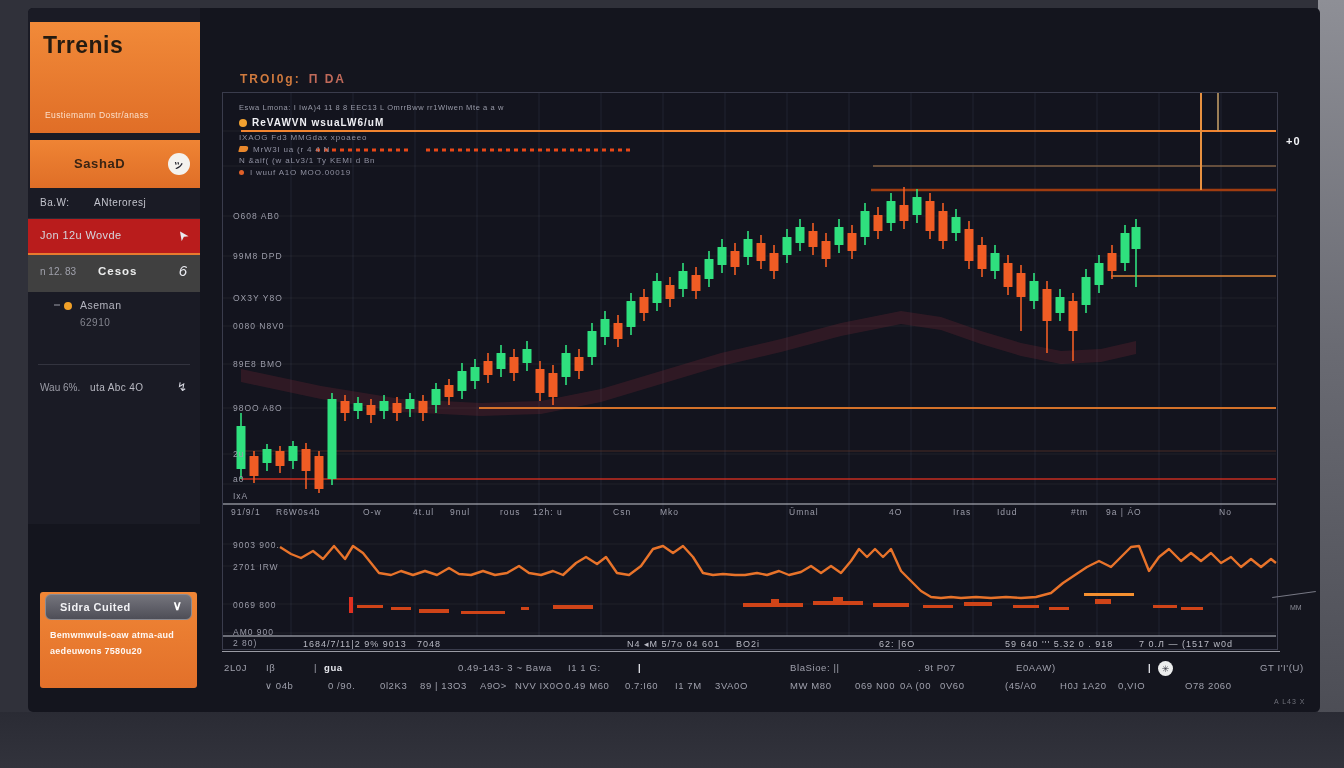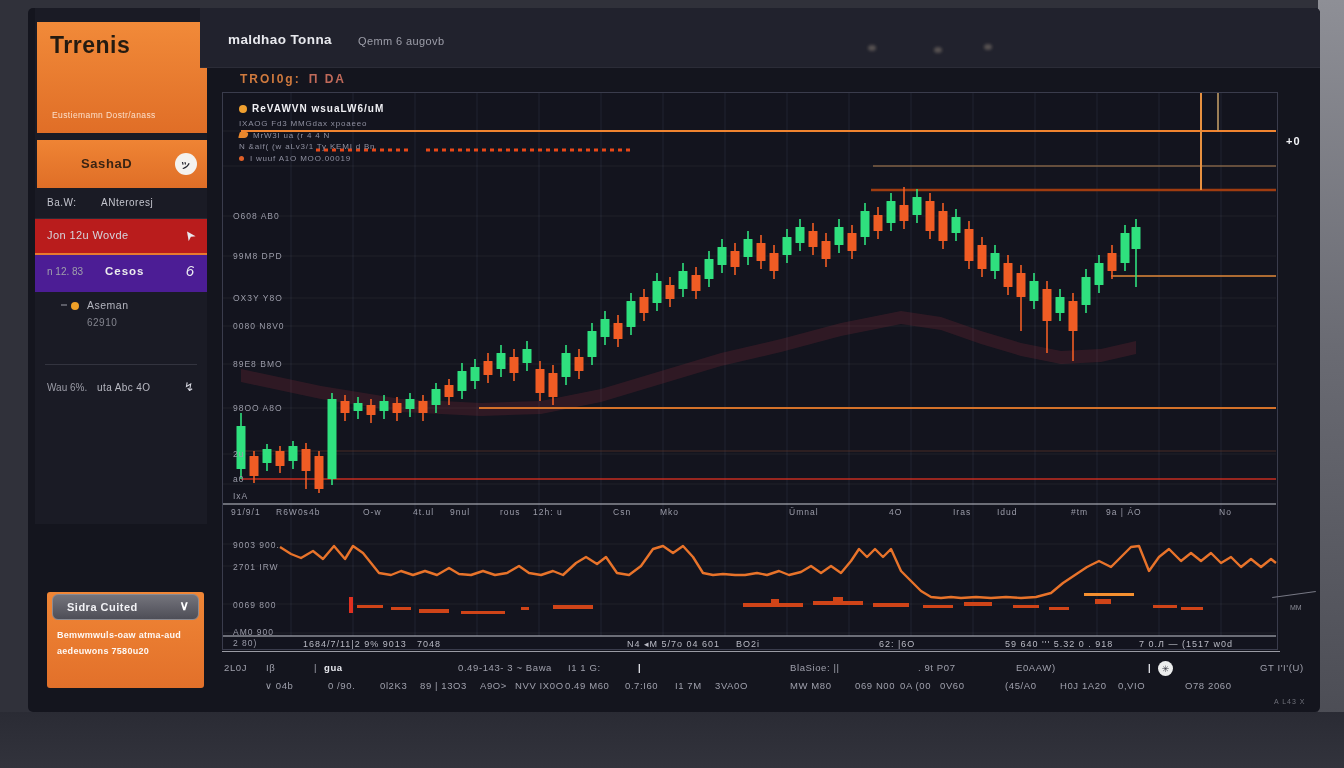--- a/index.html
+++ b/index.html
@@ -6,21 +6,21 @@
   html,body { width:1344px; height:768px; overflow:hidden; background:#30313a;
     font-family:"Liberation Sans", sans-serif; }
   .window { position:absolute; left:28px; top:8px; width:1292px; height:704px;
     background:#14151e; border-radius:5px; overflow:hidden; }
   .right-edge { position:absolute; left:1318px; top:0; width:26px; height:768px;
     background:linear-gradient(180deg,#8e8f96 0%,#6a6b73 45%,#484951 100%); }
   .bottom-strip { position:absolute; left:0; top:712px; width:1344px; height:56px;
     background:linear-gradient(180deg,#2a2b34,#32333c); }
 
   
-  .sidebar { position:absolute; left:7px; top:0; width:172px; height:516px; background:#1a1b25; }
+  .sidebar { position:absolute; left:0; top:0; width:172px; height:516px; background:#1a1b25; }
   .sb-orange-head { position:absolute; left:2px; top:14px; width:170px; height:111px;
     background:linear-gradient(180deg,#f18a39,#e06e27); }
   .sb-title { position:absolute; left:13px; top:10px; font-size:23px; font-weight:bold;
     color:#241b11; letter-spacing:.5px; }
   .sb-sub { position:absolute; left:15px; top:88px; font-size:8.5px; color:rgba(255,242,230,.85);
     letter-spacing:.4px; }
   .sb-account { position:absolute; left:2px; top:132px; width:170px; height:48px;
     background:linear-gradient(180deg,#ef8434,#df6e27); }
   .sb-account-label { position:absolute; left:44px; top:16px; font-size:13px; font-weight:bold;
     color:#3a2413; letter-spacing:.6px; }
@@ -28,21 +28,21 @@
     background:#f4f2ee; display:flex; align-items:center; justify-content:center; }
   .sb-avatar span { color:#23242e; font-size:11px; font-weight:bold; transform:rotate(14deg); }
   .sb-row1 { position:absolute; left:0; top:182px; width:172px; height:28px; }
   .sb-row1 span { position:absolute; top:7px; font-size:10px; color:#c3c4cd; letter-spacing:.5px; }
   .sb-nav { position:absolute; left:0; top:210px; width:172px; height:35px; background:#b91c1c;
     border-top:1px solid #2a2b36; }
   .sb-nav .lbl { position:absolute; left:12px; top:10px; font-size:11px; color:#d5d6de; letter-spacing:.4px; }
   .cursor-icon { position:absolute; right:12px; top:9px; font-size:13px; color:#e9eaef;
     display:inline-block; transform:rotate(-125deg); }
   .sb-orange-divider { position:absolute; left:0; top:245px; width:172px; height:2px; background:#e87a2e; }
-  .sb-active { position:absolute; left:0; top:247px; width:172px; height:37px; background:#4c1d95; }
+  .sb-active { position:absolute; left:0; top:247px; width:172px; height:37px; background:#404040; }
   .sb-active .dim { position:absolute; left:12px; top:11px; font-size:10px; color:#9fa0ab; }
   .sb-active .main { position:absolute; left:70px; top:10px; font-size:11.5px; color:#eceded;
     font-weight:bold; letter-spacing:1px; }
   .sb-active .icon6 { position:absolute; right:13px; top:7px; font-size:15px; color:#e9eaf0; font-style:italic; }
   .sb-bullet { position:absolute; left:0; top:288px; width:172px; height:20px; }
   .sb-bullet .dot { position:absolute; left:36px; top:6px; width:8px; height:8px; border-radius:50%;
     background:#f0a028; }
   .sb-bullet .tick { position:absolute; left:26px; top:8px; width:6px; height:2px; background:#5b5c66; }
   .sb-bullet .lbl { position:absolute; left:52px; top:3px; font-size:10.5px; color:#b4b5bf; letter-spacing:.5px; }
   .sb-bullet-sub { position:absolute; left:52px; top:309px; font-size:10px; color:#83848e; letter-spacing:.5px; }
@@ -154,27 +154,20 @@
     <div class="sb-panel">
       <div class="sb-dropdown">
         <span class="txt">Sidra Cuited</span>
         <span class="chev">∨</span>
       </div>
       <div class="l1">Bemwmwuls-oaw atma-aud</div>
       <div class="l2">aedeuwons 7580u20</div>
     </div>
   </div>
 
-  <div class="topbar">
-    <span class="tb-title">maldhao Tonna</span>
-    <span class="tb-sub">Qemm 6 augovb</span>
-    <span class="tb-dot" style="left:668px;top:37px"></span>
-    <span class="tb-dot" style="left:734px;top:39px"></span>
-    <span class="tb-dot" style="left:784px;top:36px"></span>
-  </div>
 
   <div class="page-heading">
     <span class="ha">TROI0g:</span><span class="hb">Π DA</span>
   </div>
 
   <div class="chart" id="chart">
     <svg id="chart-svg" width="1056" height="558">
         <line x1="68" y1="0" x2="68" y2="543" stroke="rgba(96,102,132,.18)" stroke-width="1"></line>
         <line x1="130" y1="0" x2="130" y2="543" stroke="rgba(96,102,132,.18)" stroke-width="1"></line>
         <line x1="192" y1="0" x2="192" y2="543" stroke="rgba(96,102,132,.18)" stroke-width="1"></line>
@@ -375,20 +368,21 @@
         <rect x="700" y="512" width="30" height="3" fill="#cf4418"></rect>
         <rect x="741" y="509" width="28" height="4" fill="#cf4418"></rect>
         <rect x="790" y="512" width="26" height="3" fill="#cf4418"></rect>
         <rect x="826" y="514" width="20" height="3" fill="#cf4418"></rect>
         <rect x="861" y="500" width="50" height="3" fill="#f59030"></rect>
         <rect x="872" y="506" width="16" height="5" fill="#cf4418"></rect>
         <rect x="930" y="512" width="24" height="3" fill="#cf4418"></rect>
         <rect x="958" y="514" width="22" height="3" fill="#cf4418"></rect>
       </svg>
     <div class="legend">
+      <div class="lg lg1">Eswa Lmona: I IwA)4 11 8 8 EEC13 L    OmrrBww rr1Wlwen Mte a a w</div>
       <div class="lg lg2"><span class="mark"></span><span>ReVAWVN  wsuaLW6/uM</span></div>
       <div class="lg lg3">IXAOG  Fd3  MMGdax  xpoaeeo</div>
       <div class="lg lg4"><span class="wedge"></span><span>MrW3I  ua  (r 4 4 N</span></div>
       <div class="lg lg5">N &amp;aif( (w         aLv3/1 Ty KEMI  d Bn</div>
       <div class="lg lg6"><span class="minidot"></span><span>I wuuf A1O     MOO.00019</span></div>
     </div>
     <div id="axis-layer">
         <span class="axis-label" style="left: 10px; top: 118px;">O608 AB0</span>
         <span class="axis-label" style="left: 10px; top: 158px;">99M8 DPD</span>
         <span class="axis-label" style="left: 10px; top: 200px;">OX3Y Y8O</span>

